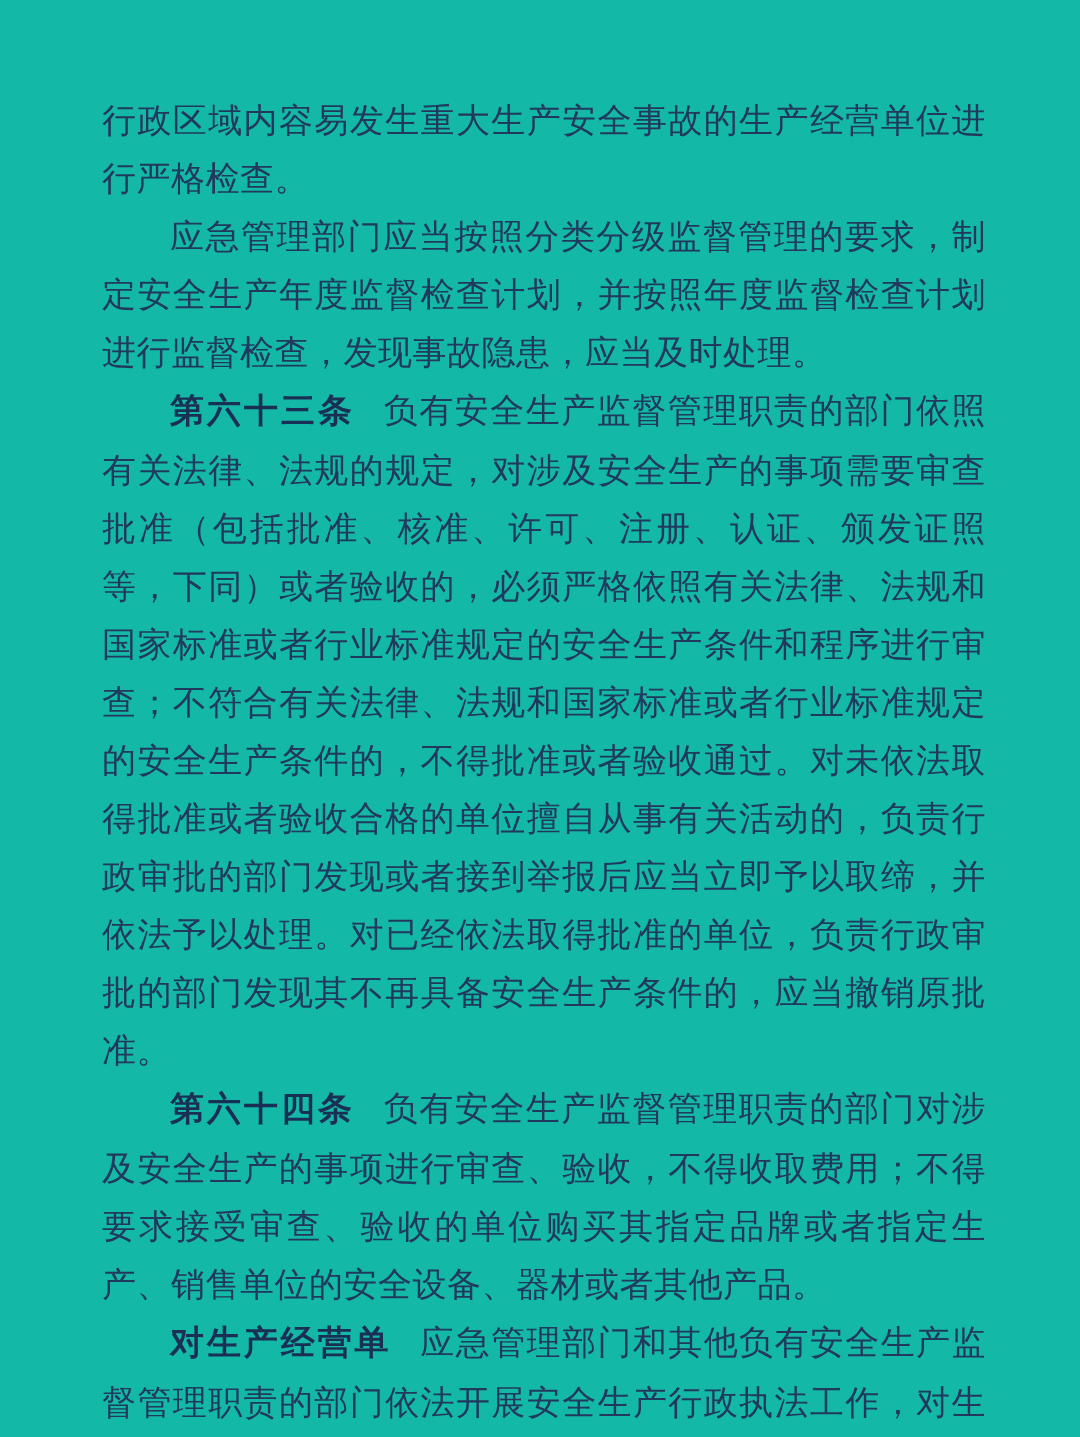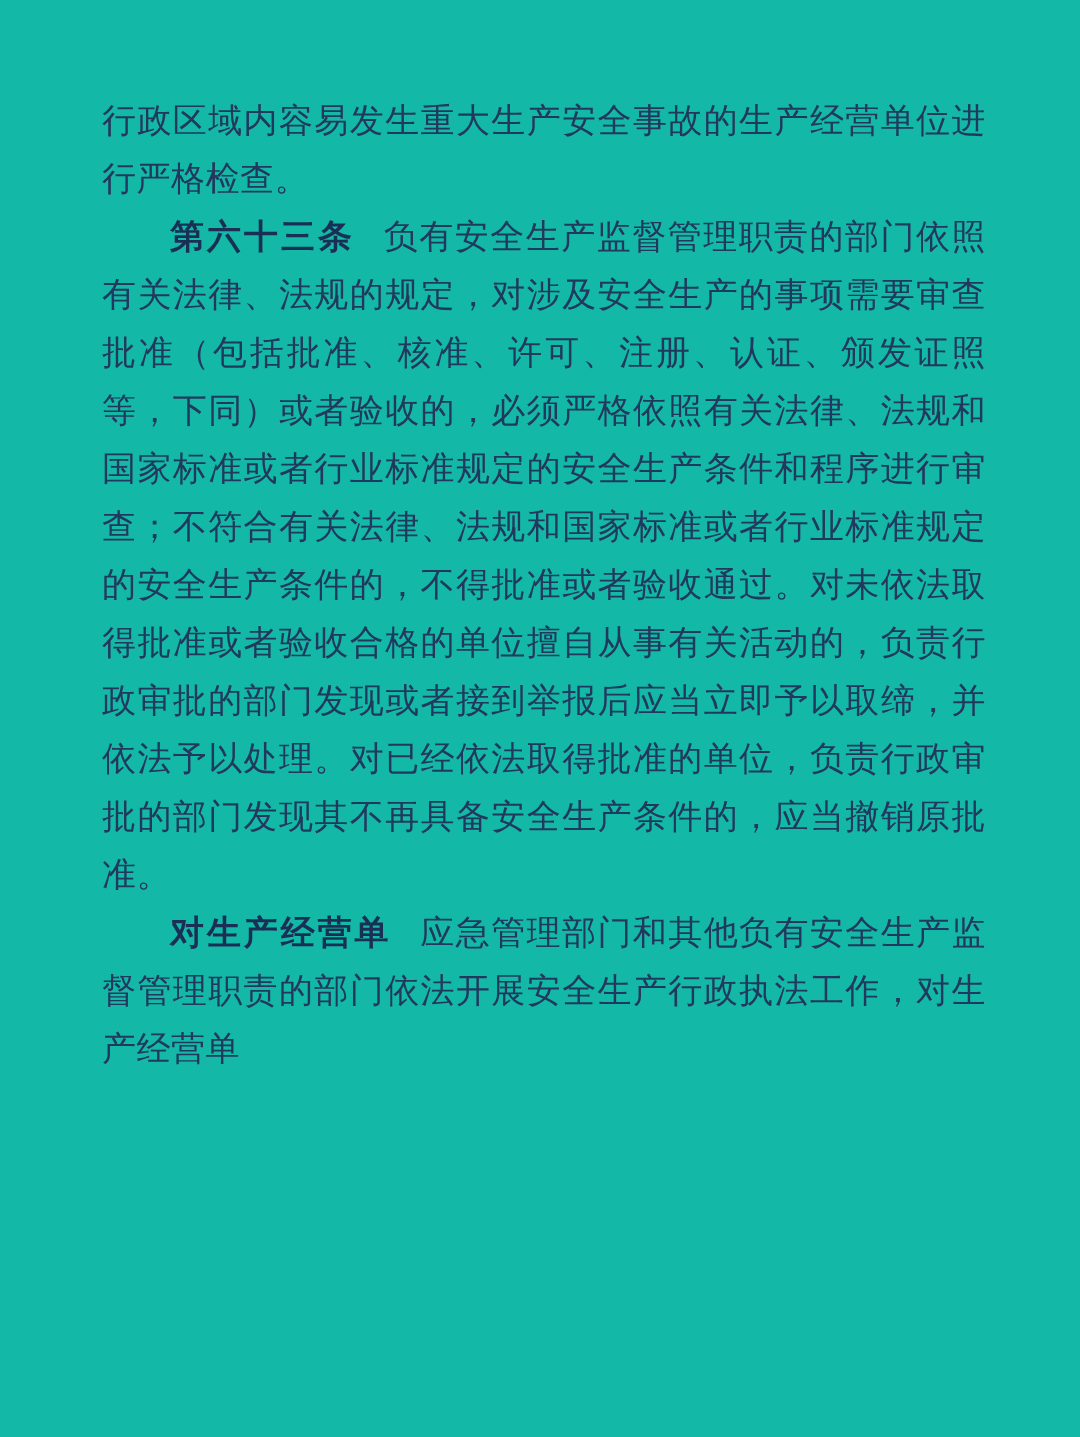--- a/index.html
+++ b/index.html
@@ -29,29 +29,31 @@
     letter-spacing: 0.5px;
   }
   .doc-body p.para {
     margin: 0;
     padding: 0;
   }
   .doc-body p.para.indent {
     text-indent: 2em;
   }
   .article-no {
-    font-family: Liberation Serif, serif;
+    font-family: Liberation Mono, monospace;
     font-weight: bold;
     color: #1a2f55;
     margin-right: 0.85em;
     letter-spacing: 2px;
   }
 </style>
 </head>
 <body>
 
 <div class="page">
   <div class="doc-body">
       <p class="para"><span>行政区域内容易发生重大生产安全事故的生产经营单位进行严格检查。</span></p>
+      <p class="para indent"><span>应急管理部门应当按照分类分级监督管理的要求，制定安全生产年度监督检查计划，并按照年度监督检查计划进行监督检查，发现事故隐患，应当及时处理。</span></p>
       <p class="para indent"><span class="article-no">第六十三条</span><span>负有安全生产监督管理职责的部门依照有关法律、法规的规定，对涉及安全生产的事项需要审查批准（包括批准、核准、许可、注册、认证、颁发证照等，下同）或者验收的，必须严格依照有关法律、法规和国家标准或者行业标准规定的安全生产条件和程序进行审查；不符合有关法律、法规和国家标准或者行业标准规定的安全生产条件的，不得批准或者验收通过。对未依法取得批准或者验收合格的单位擅自从事有关活动的，负责行政审批的部门发现或者接到举报后应当立即予以取缔，并依法予以处理。对已经依法取得批准的单位，负责行政审批的部门发现其不再具备安全生产条件的，应当撤销原批准。</span></p>
+      <p class="para indent"><span class="article-no">第六十四条</span><span>负有安全生产监督管理职责的部门对涉及安全生产的事项进行审查、验收，不得收取费用；不得要求接受审查、验收的单位购买其指定品牌或者指定生产、销售单位的安全设备、器材或者其他产品。</span></p>
       <p class="para indent"><span class="article-no">对生产经营单</span><span>应急管理部门和其他负有安全生产监督管理职责的部门依法开展安全生产行政执法工作，对生产经营单</span></p>
     </div>
 </div>
 
 </body></html>

